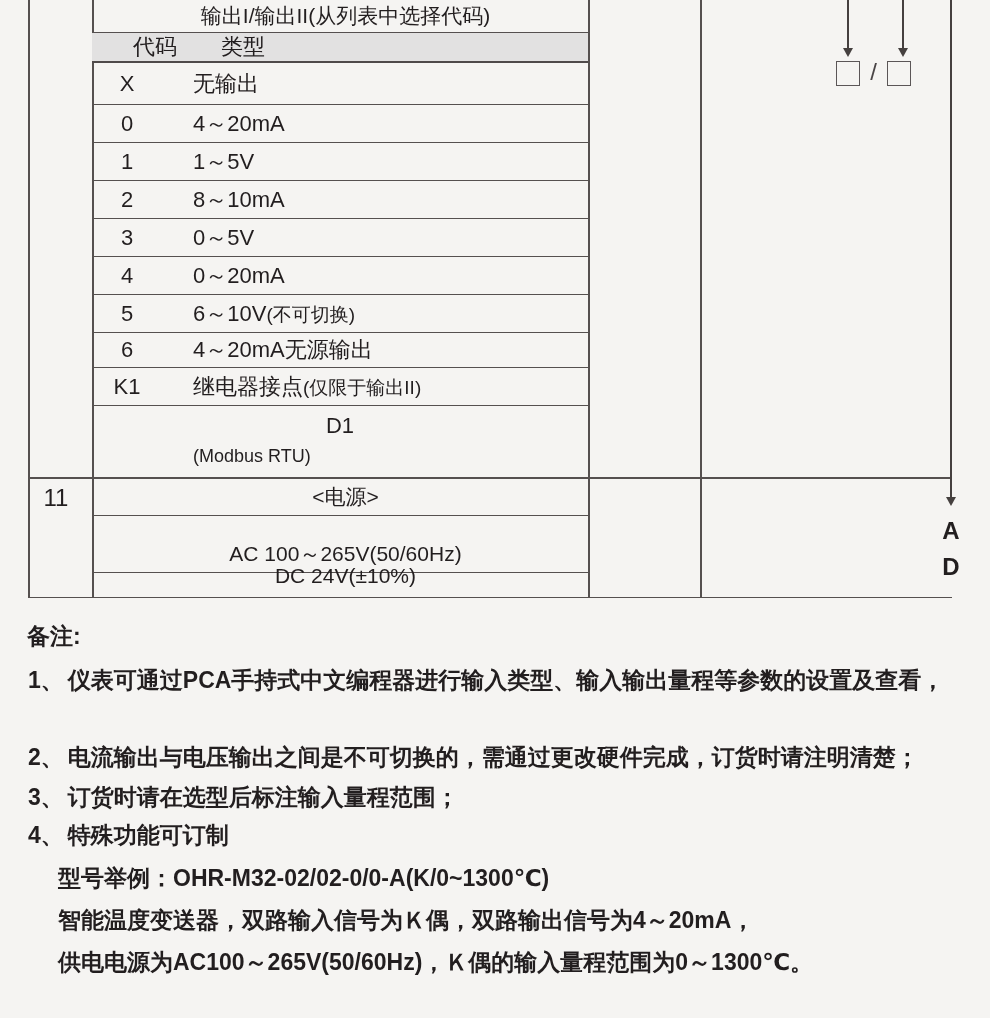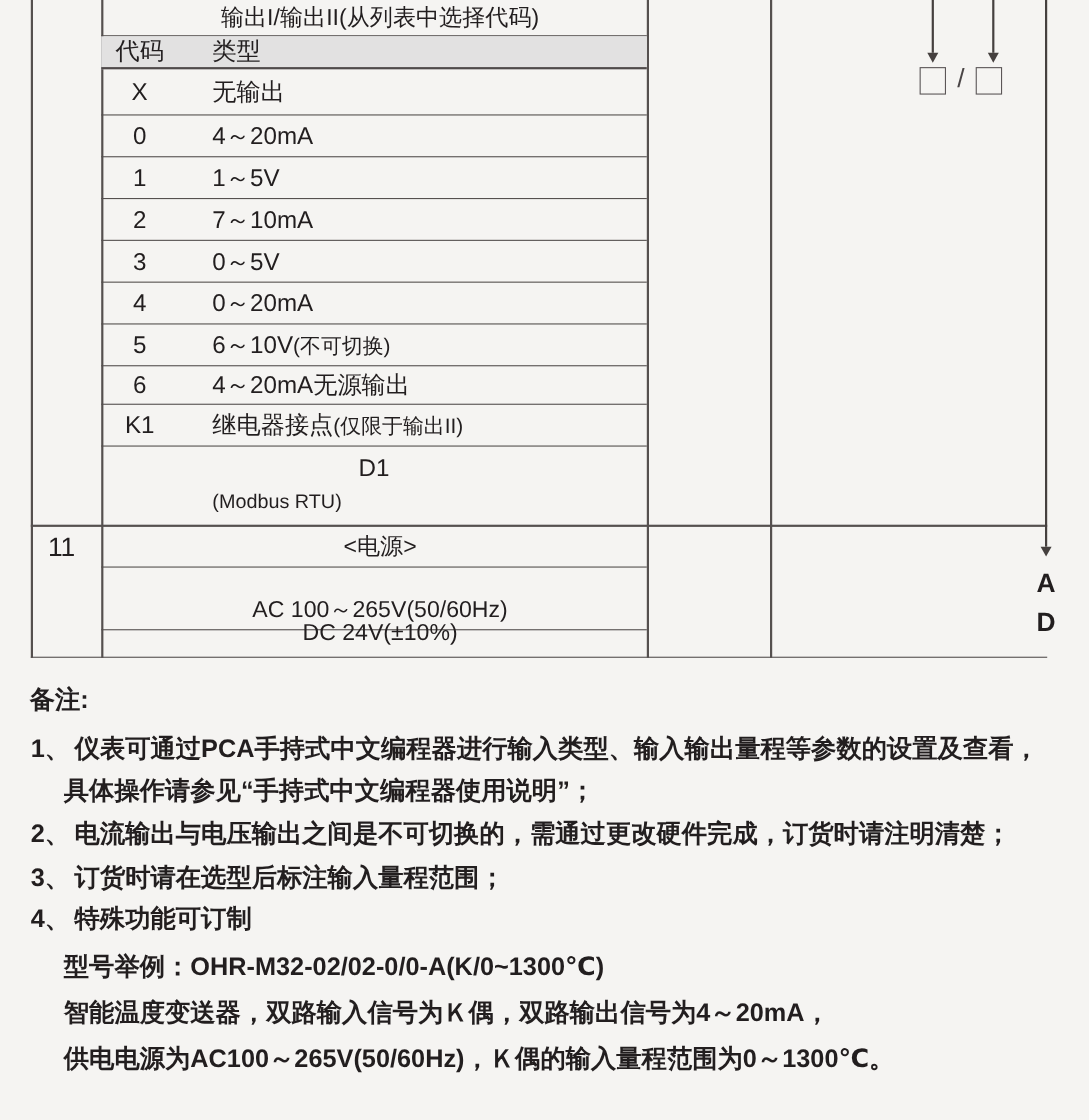--- a/index.html
+++ b/index.html
@@ -13,21 +13,21 @@
   
   .vline { position:absolute; width:1.5px; background:#55504f; }
   .hline { position:absolute; height:1.5px; background:#55504f; }
 
   
   .subtable { position:absolute; left:92px; top:0; width:496px; height:598px; }
   .trow { position:absolute; left:0; width:496px; display:flex; align-items:center;
           border-bottom:1.5px solid #55504f; font-size:22px; font-weight:500;justify-content:center; }
   .trow.noline { border-bottom:none; }
   .t-title { padding-left:11px; font-size:21px; }
-  .t-head  { background:#e2e1e1; border-bottom:2px solid #4f4a4a; }
+  .t-head  { background:#e2e1e1; border-bottom:2px solid #4f4a4a;padding-left:28px; }
   .code { width:70px; text-align:center; flex:0 0 auto; }
   .type { flex:1; padding-left:31px; white-space:nowrap; }
   .sm { font-size:19px; }
   .sm2 { font-size:18px; }
   .d1line2 { position:absolute; left:101px; top:40px; font-size:18px; font-weight:500; }
 
   
   .rownum { position:absolute; left:28px; top:480px; width:56px; height:36px;
             display:flex; align-items:center; justify-content:center;
             font-size:24px; font-weight:500; }
@@ -81,21 +81,21 @@
     <div class="trow" style="top:105px; height:38px;">
       <span class="code">0</span>
       <span class="type">4～20mA</span>
     </div>
     <div class="trow" style="top:143px; height:38px;">
       <span class="code">1</span>
       <span class="type">1～5V</span>
     </div>
     <div class="trow" style="top:181px; height:38px;">
       <span class="code">2</span>
-      <span class="type">7～10mA</span>
+      <span class="type">8～10mA</span>
     </div>
     <div class="trow" style="top:219px; height:38px;">
       <span class="code">3</span>
       <span class="type">0～5V</span>
     </div>
     <div class="trow" style="top:257px; height:38px;">
       <span class="code">4</span>
       <span class="type">0～20mA</span>
     </div>
     <div class="trow" style="top:295px; height:38px;">
@@ -140,21 +140,20 @@
   <div class="ahead" style="left:946px; top:497px;"></div>
   <div class="pcode" style="left:937px; top:517px;">A</div>
   <div class="pcode" style="left:937px; top:553px;">D</div>
 
   <div class="note-head">备注:</div>
 
   <div class="note" style="top:660px;">
     <span class="nnum">1、</span>
     <span>仪表可通过PCA手持式中文编程器进行输入类型、输入输出量程等参数的设置及查看，</span>
   </div>
-  <div class="note-cont" style="top:698px;">具体操作请参见“手持式中文编程器使用说明”；</div>
 
   <div class="note" style="top:737px;">
     <span class="nnum">2、</span>
     <span>电流输出与电压输出之间是不可切换的，需通过更改硬件完成，订货时请注明清楚；</span>
   </div>
 
   <div class="note" style="top:777px;">
     <span class="nnum">3、</span>
     <span>订货时请在选型后标注输入量程范围；</span>
   </div>

